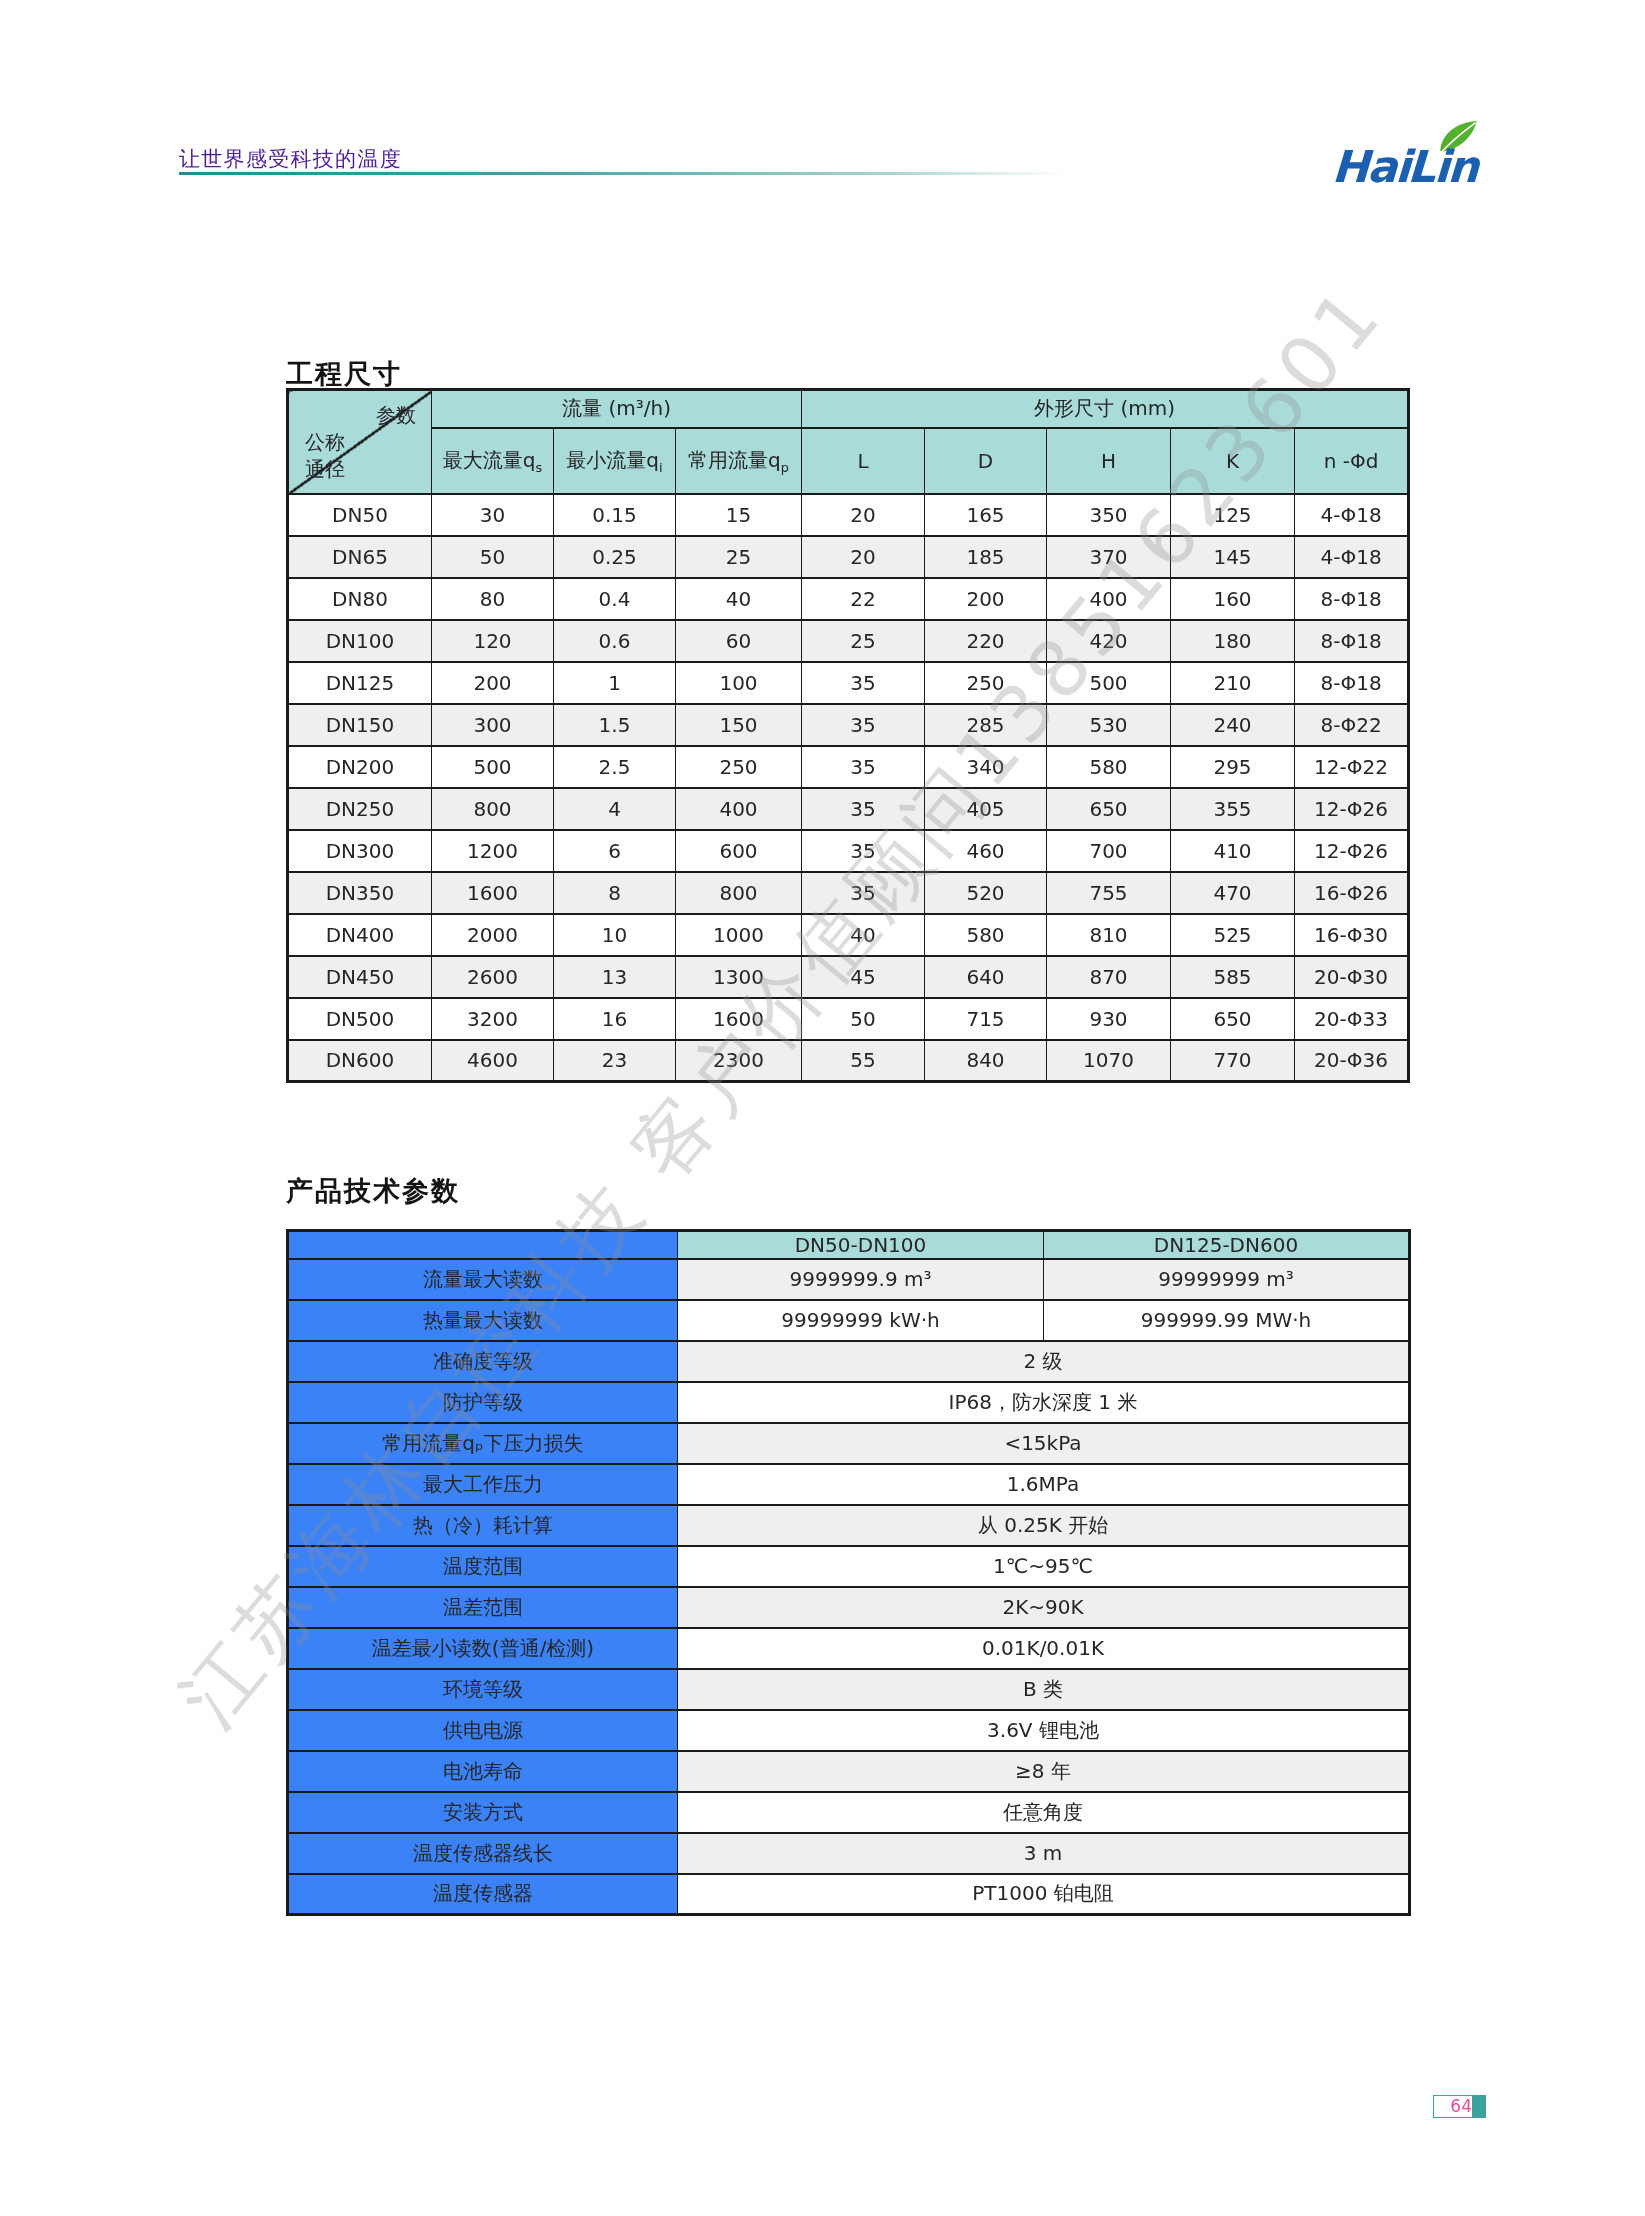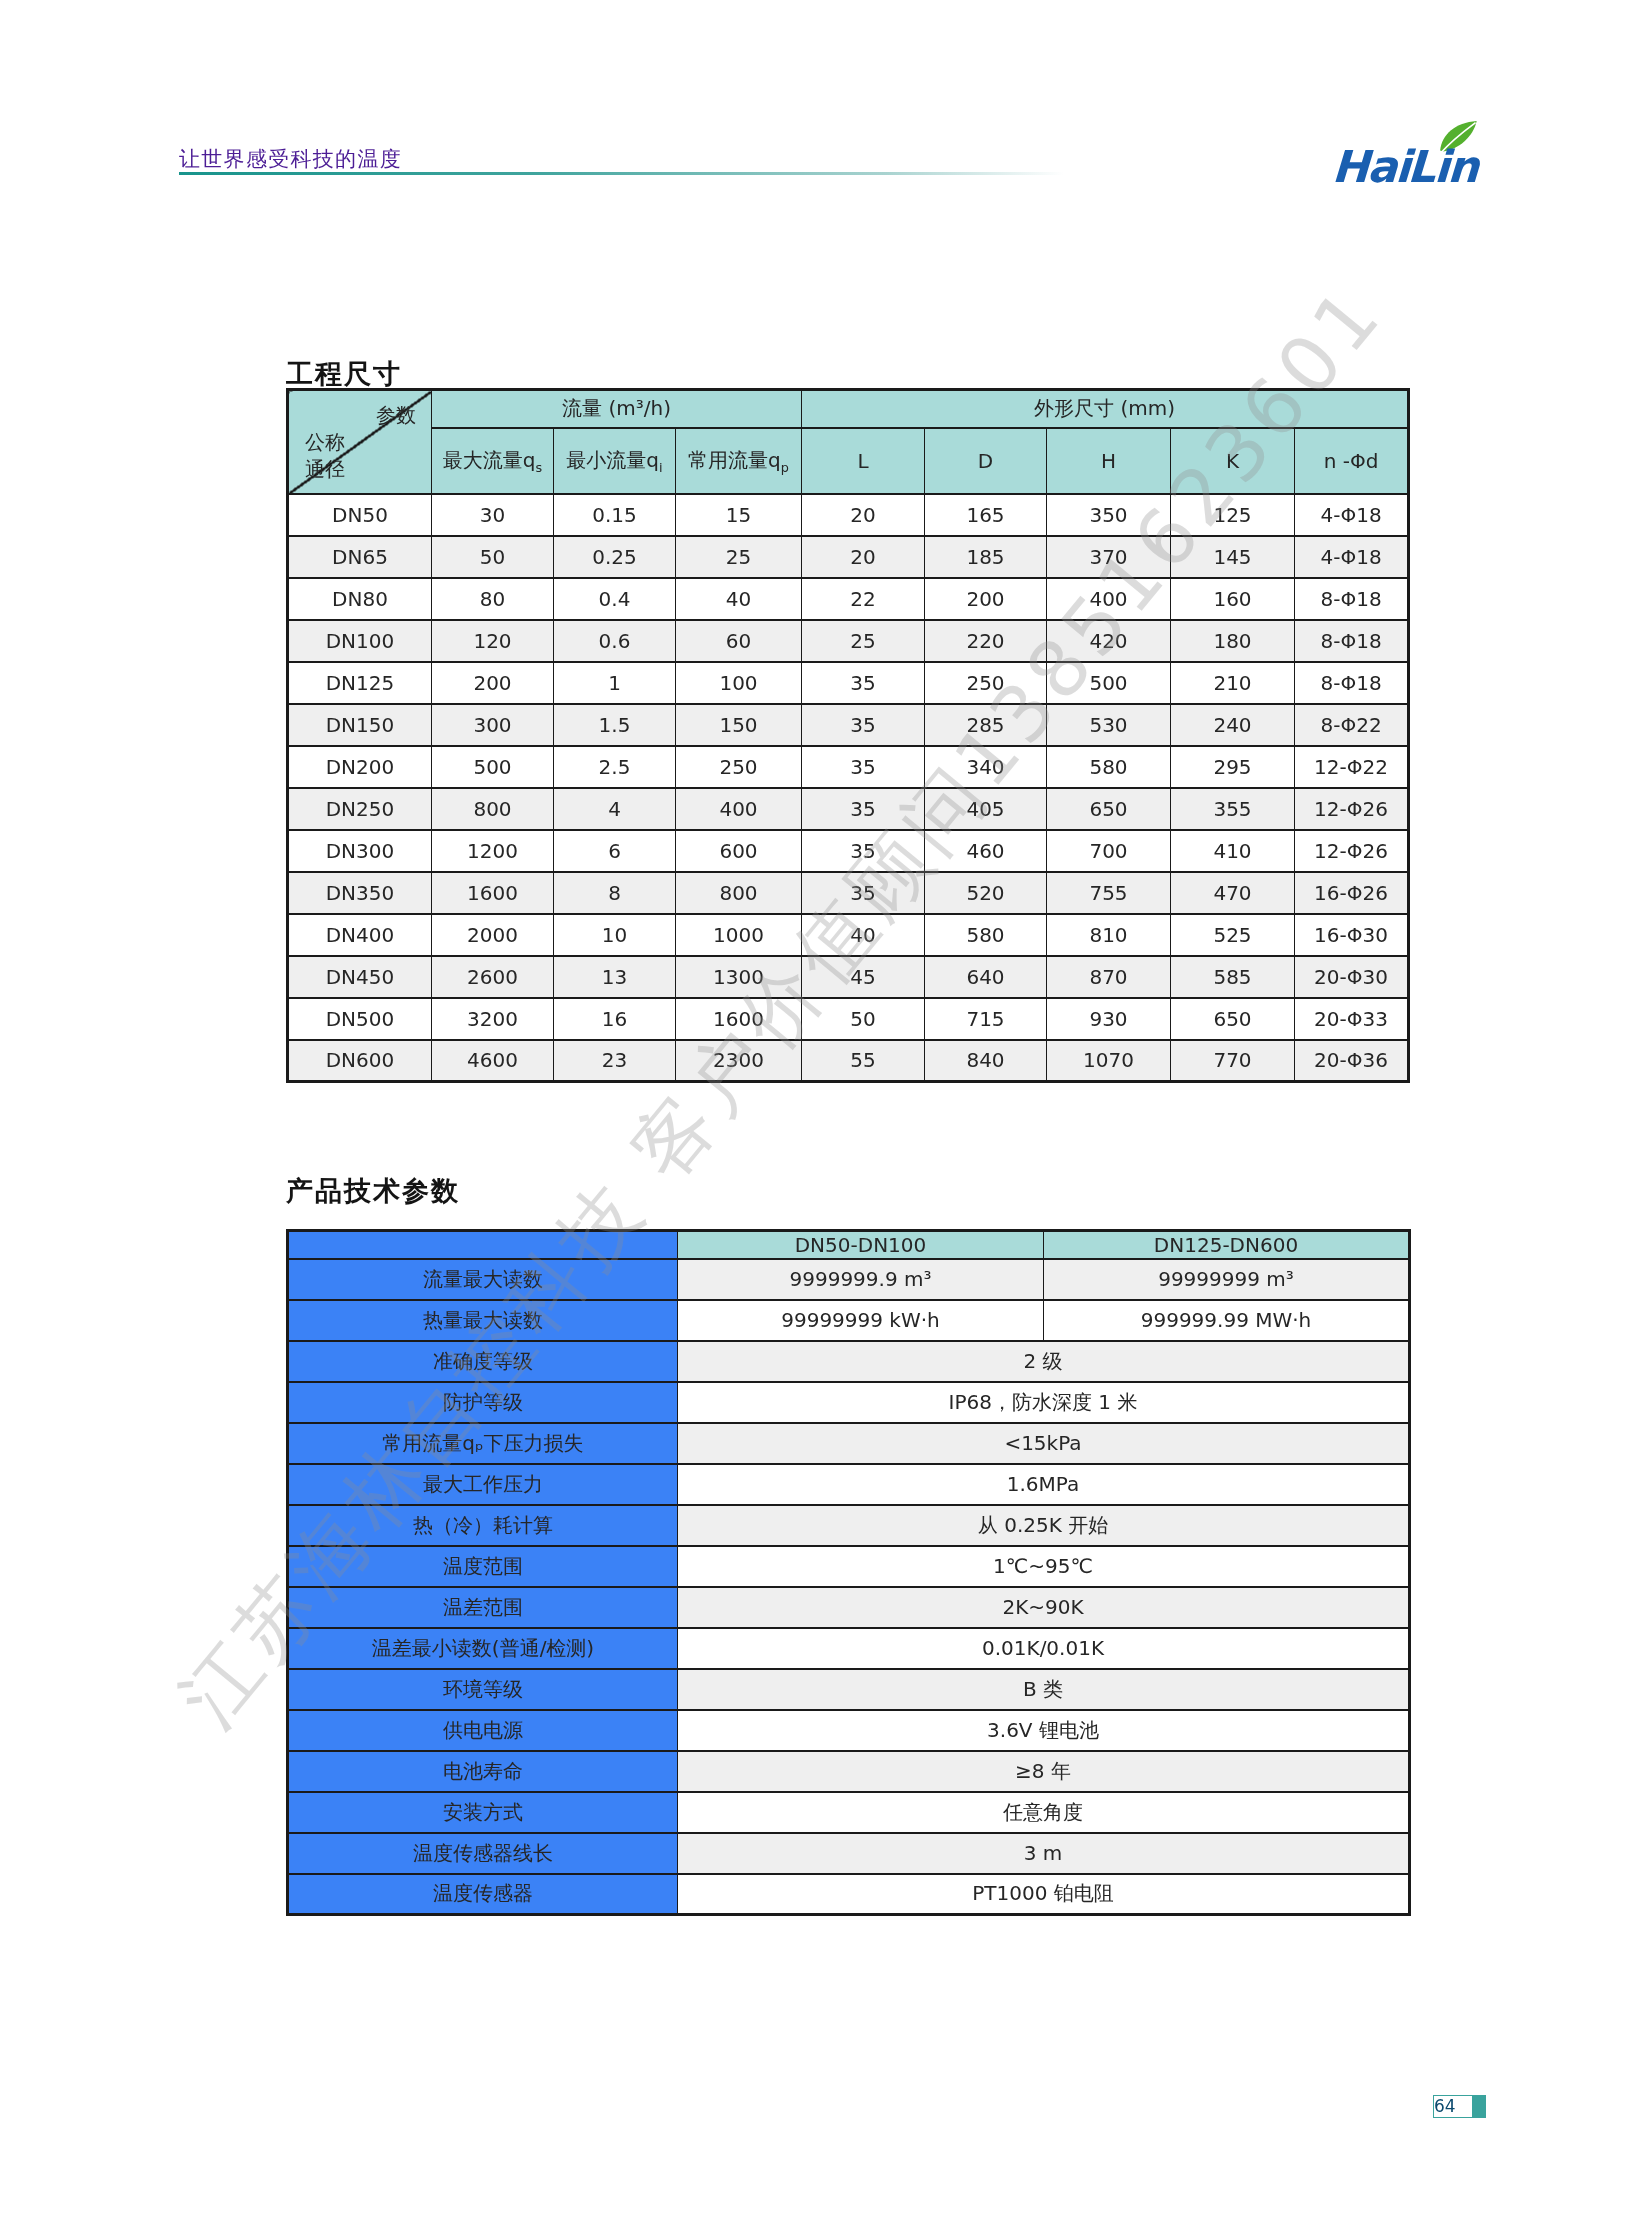--- a/index.html
+++ b/index.html
@@ -50,21 +50,21 @@
   #table2 tbody tr:nth-child(even) td.val{background:#ffffff;}
 
   
   .watermark{position:absolute;left:-296px;top:954px;width:2157px;text-align:center;
         font-size:78px;letter-spacing:6.7px;color:#8f8f8f;opacity:.30;white-space:nowrap;
         transform:rotate(-50.5deg);pointer-events:none;z-index:5;}
 
   
   .pagenum{position:absolute;left:1433px;top:2095px;display:flex;height:23px;
         border:1.3px solid #3aa39d;background:#fff;box-sizing:border-box;}
-  .pn-num{width:38px;text-align:left;font-size:17px;color:#0c4a6e;line-height:20px;}
+  .pn-num{width:38px;text-align:right;font-size:17px;color:#ec4899;line-height:20px;}
   .pn-block{width:13.4px;background:#3aa39d;}
 </style>
 </head>
 <body>
 
 <div class="page">
 
   <div class="slogan">让世界感受科技的温度</div>
   <div class="header-line"></div>
   <div class="logo">

